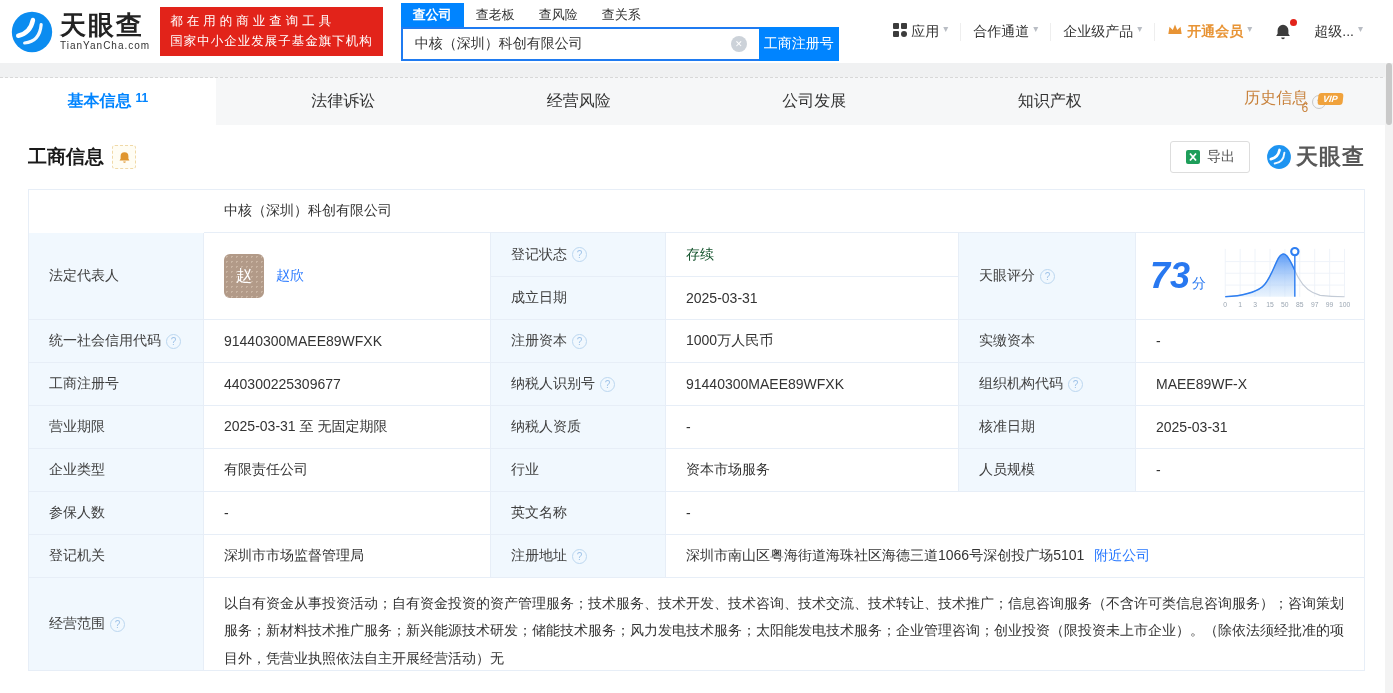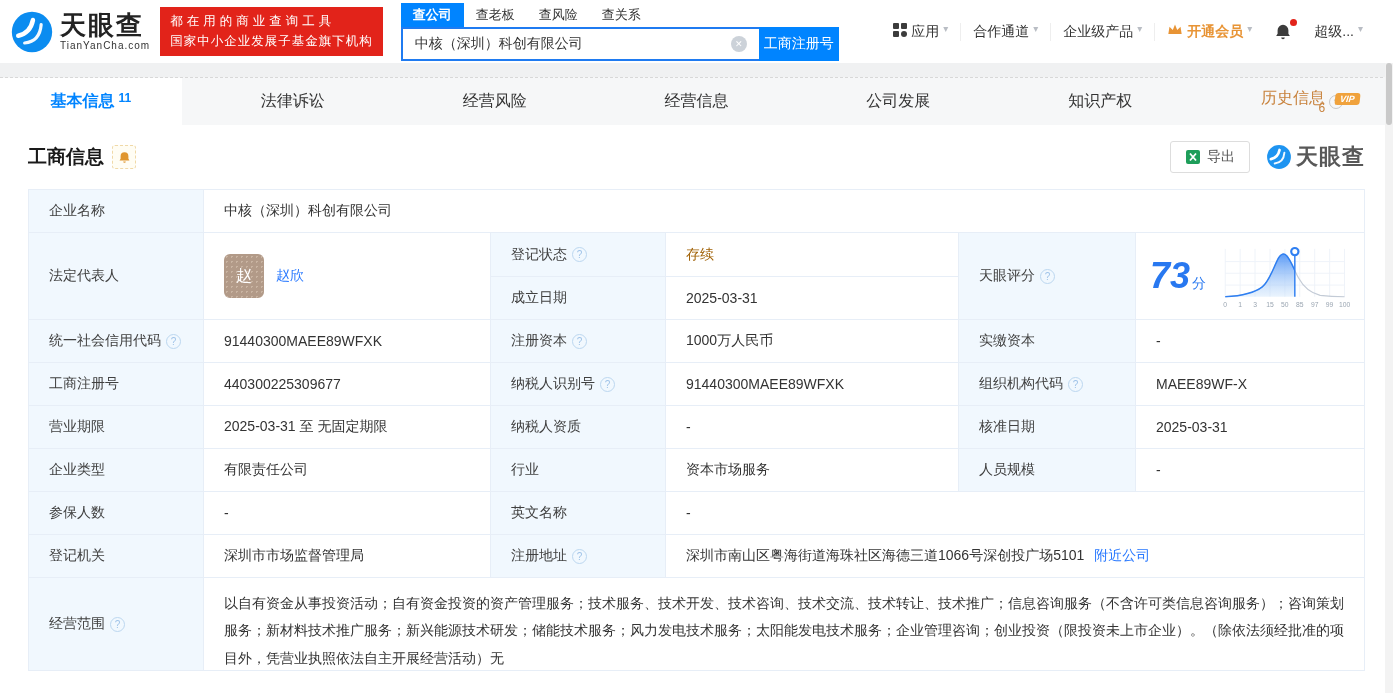--- a/index.html
+++ b/index.html
@@ -74,21 +74,21 @@
      grid-template-rows:43px 44px 43px 43px 43px 43px 43px 43px 43px 92px;
      border:1px solid #e7eef7; font-size:14px; }
   .cell { display:flex; align-items:center; padding:0 14px 0 20px; border-right:1px solid #e7eef7;
      border-bottom:1px solid #e7eef7; background:#fff; overflow:hidden; }
   .cell.lbl { background:#f1f8fe; color:#404040; gap:5px; }
   .cell.no-r { border-right:none; }
   .cell.no-b { border-bottom:none; }
   .q { width:15px; height:15px; border-radius:50%; border:1px solid #bcd7f0; color:#9fc3e8; font-size:10px;
      display:inline-flex; align-items:center; justify-content:center; flex:none; cursor:pointer; }
   .link { color:#2878ff; cursor:pointer; text-decoration:none; }
-  .green { color:#a16207; }
+  .green { color:#14532d; }
   .avatar { width:40px; height:44px; border-radius:6px; background:#b29a88;
      background-image:radial-gradient(#c9b4a2 1px, transparent 1px); background-size:5px 5px;
      color:#fff; font-size:16px; display:flex; align-items:center; justify-content:center; margin-right:12px; flex:none; }
   .rep-cell { gap:0; }
   .scope-cell { align-items:flex-start; padding:12px 20px; line-height:1.95; display:block; }
   .score-cell { gap:12px; padding-left:14px; }
   .score-num { color:#2878f0; font-style:italic; white-space:nowrap; }
   .score-num b { font-size:36px; font-weight:bold; }
   .score-num i { font-size:14px; font-style:normal; margin-left:2px; }
 
@@ -181,23 +181,20 @@
     <div class="tabstrip">
       <div class="mtab active">
         <span>基本信息</span>
         <span class="cnt">11</span>
       </div>
       <div class="mtab">
         <span>法律诉讼</span>
       </div>
       <div class="mtab">
         <span>经营风险</span>
-      </div>
-      <div class="mtab">
-        <span>经营信息</span>
       </div>
       <div class="mtab">
         <span>公司发展</span>
       </div>
       <div class="mtab">
         <span>知识产权</span>
       </div>
       <div class="mtab history">
         <span class="hist-inner">
           <span>历史信息</span>
@@ -233,23 +230,20 @@
             <path d="M9 28c9-2 14-7 16-17" stroke="#fff" stroke-width="5" fill="none" stroke-linecap="round"></path>
             <path d="M16 36c11-1 17-8 18-20" stroke="#fff" stroke-width="3.5" fill="none" stroke-linecap="round" opacity=".95"></path>
           </svg>
           <span>天眼查</span>
         </div>
       </div>
     </div>
 
     <div class="biz-table">
 
-      <div class="cell lbl" style="grid-area:1/1">
-        <span>企业名称</span>
-      </div>
       <div class="cell no-r" style="grid-area:1/2/2/7">
         <span>中核（深圳）科创有限公司</span>
       </div>
 
       <div class="cell lbl" style="grid-area:2/1/4/2">
         <span>法定代表人</span>
       </div>
       <div class="cell rep-cell" style="grid-area:2/2/4/3">
         <span class="avatar">赵</span>
         <a class="link">赵欣</a>

